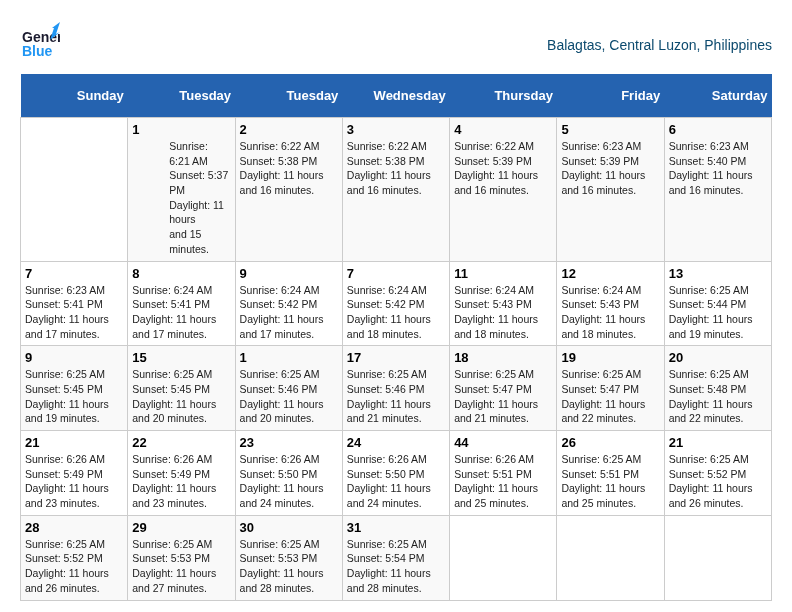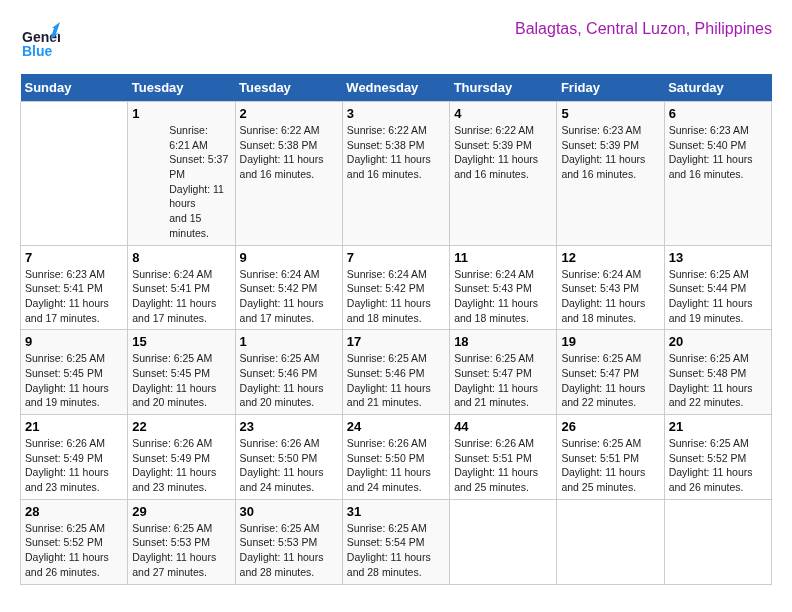--- a/index.html
+++ b/index.html
@@ -23,33 +23,34 @@
     }
     .title-block {
       text-align: right;
     }
     .month-title {
       font-size: 36px;
       font-weight: normal;
       color: #333;
     }
     .location {
-      font-size: 16px;
-      color: #a21caf;
+      font-size: 14px;
+      color: #0c4a6e;
+      margin-top: 17px;
     }
     table {
       width: 100%;
       border-collapse: collapse;
       font-size: 11px;
     }
     thead tr th {
       background-color: #2563b0;
       color: #fff;
-      padding: 6px 4px;
-      text-align: left;
+      padding: 14px 4px;
+      text-align: right;
       font-size: 13px;
       font-weight: bold;
     }
     tbody tr td {
       border: 1px solid #ccc;
       vertical-align: top;
       padding: 4px;
       min-height: 80px;
       width: calc(100% / 7);
     }

